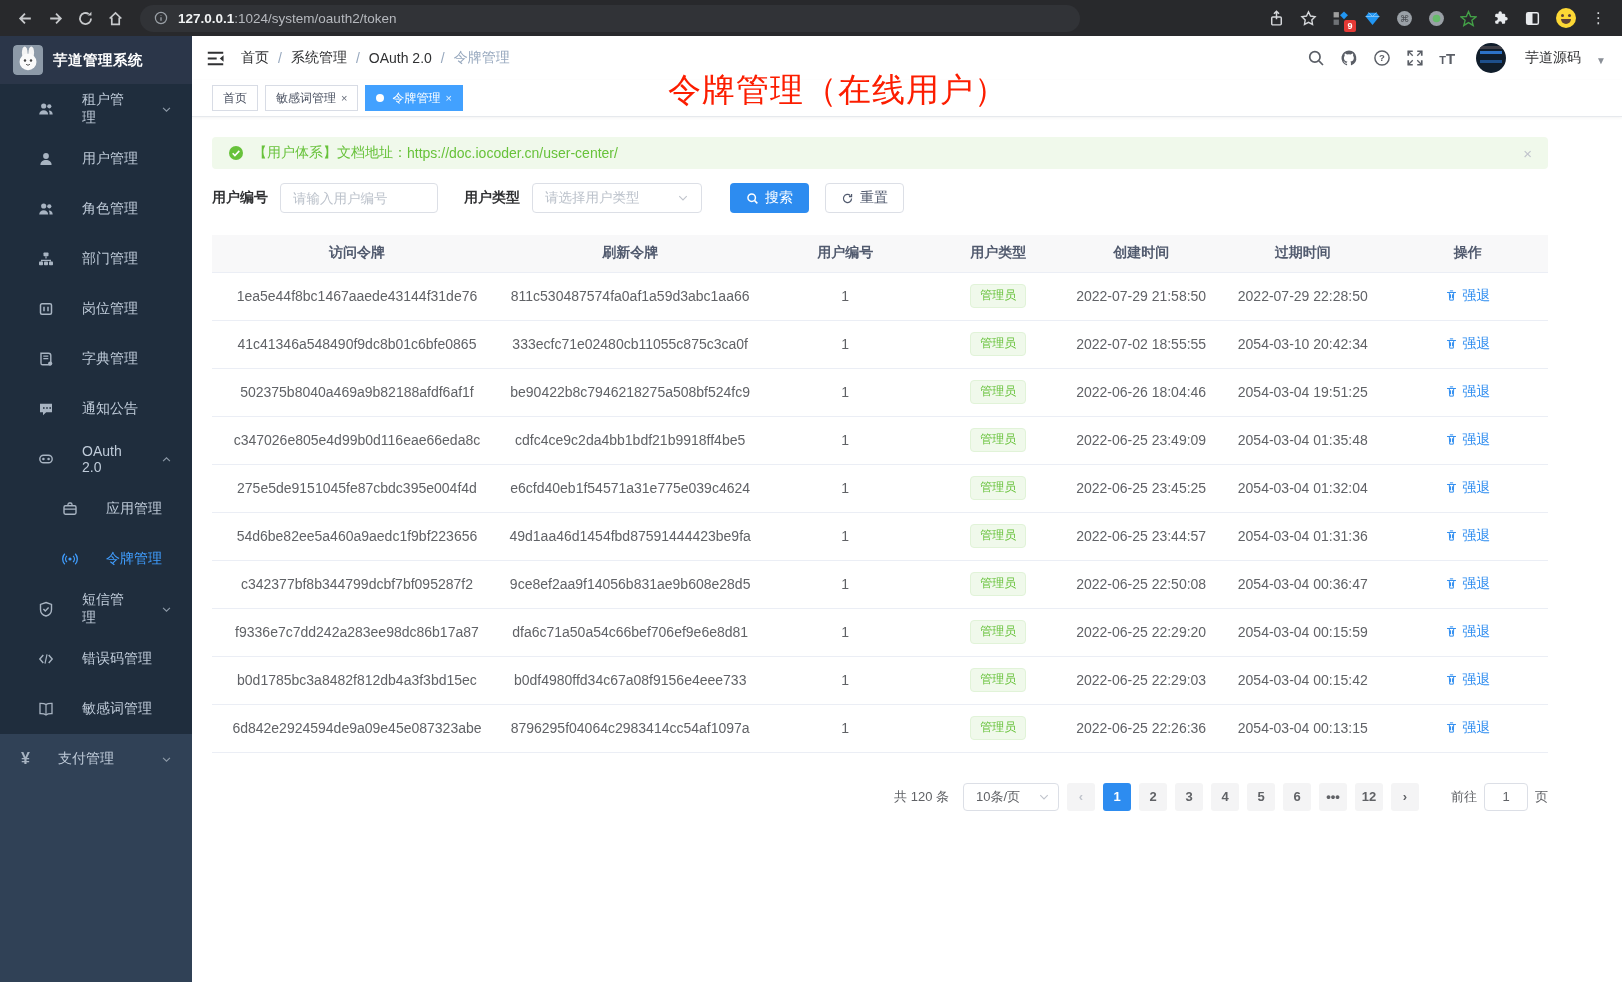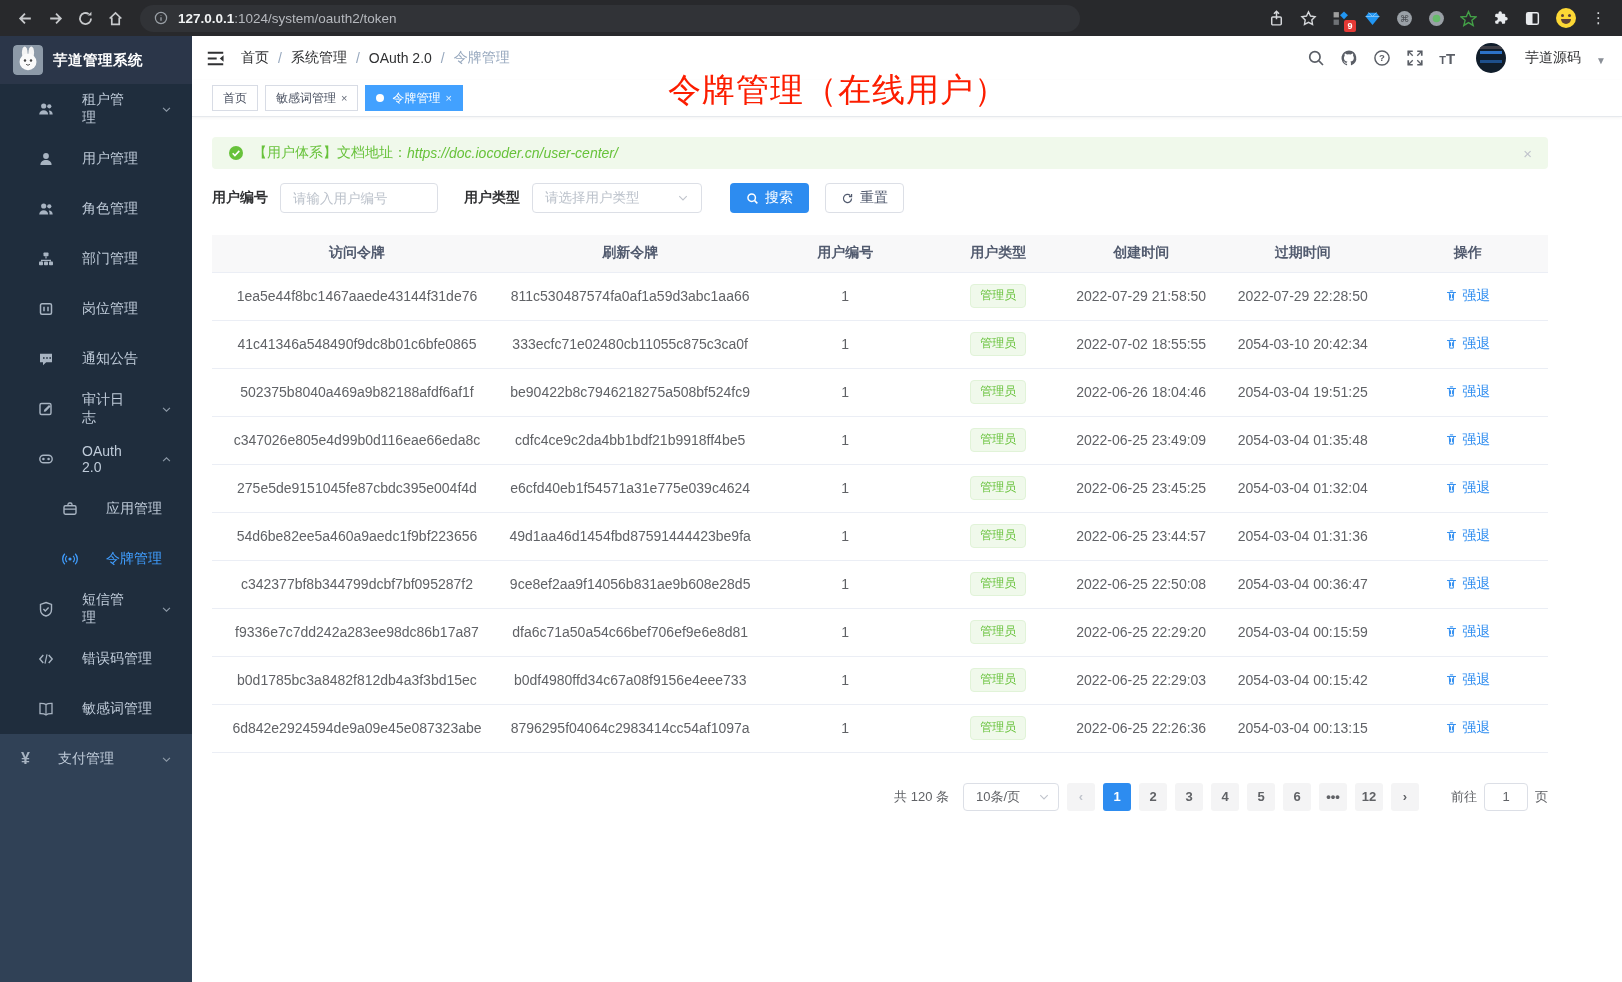--- a/index.html
+++ b/index.html
@@ -71,21 +71,21 @@
   .tag-item { height:26px; display:inline-flex; align-items:center; padding:0 10px; border:1px solid #d8dce5; background:#fff; color:#495060; font-size:12px; gap:5px; cursor:pointer; }
   .tag-item.active { background:#42a1ff; border-color:#42a1ff; color:#fff; }
   .tag-item.active::before { content:''; width:8px; height:8px; border-radius:50%; background:#fff; margin-right:3px; }
   .tag-close { font-size:11px; line-height:1; opacity:.85; }
 
   
   .content { padding:20px 74px 0 20px; }
   .alert { height:32px; background:#f0f9eb; border-radius:4px; display:flex; align-items:center; padding:0 16px; font-size:14px; color:#67c23a; }
   .alert .icon { display:flex; margin-right:9px; }
   .alert .icon svg { width:16px; height:16px; }
-  .alert-link { color:#67c23a; text-decoration:none;font-style:italic; }
+  .alert-link { color:#67c23a; text-decoration:none; }
   .alert-close { margin-left:auto; color:#c0c4cc; font-size:15px; cursor:pointer; }
 
   .filters { display:flex; align-items:center; margin-top:14px; font-size:14px; }
   .f-label { font-weight:700; color:#303133; margin-right:12px; }
   .f-input, .f-select { width:158px; height:30px; border:1px solid #dcdfe6; border-radius:4px; padding:0 12px; font-size:13.5px; color:#606266; background:#fff; font-family:inherit; }
   .f-input::placeholder { color:#bcc2cb; }
   .f-select { width:170px; display:flex; align-items:center; color:#bcc2cb; cursor:pointer; }
   .f-select .sel-arrow { margin-left:auto; color:#c0c4cc; display:flex; }
   .sel-arrow svg { width:12px; height:12px; }
   .f-group2 { margin-left:26px; display:flex; align-items:center; }
@@ -288,38 +288,34 @@
                 <svg viewBox="0 0 16 16">
                   <rect x="2.5" y="2.8" width="11" height="10.4" rx="1.5" fill="none" stroke="currentColor" stroke-width="1.5"></rect>
                   <path d="M6 5.8v4.4M10 5.8v4.4" stroke="currentColor" stroke-width="1.5"></path>
                 </svg>
               </span>
               <span class="mi-label">岗位管理</span>
             </div>
             <div class="menu-item level1">
               <span class="icon ">
                 <svg viewBox="0 0 16 16">
+                  <path d="M3 2.2h7.5a2.3 2.3 0 0 1 2.3 2.3v8.3a1 1 0 0 1-1 1H4.6A1.6 1.6 0 0 1 3 12.2z" fill="none" stroke="currentColor" stroke-width="1.4"></path>
+                  <path d="M5.3 5.2h5M5.3 7.7h5" stroke="currentColor" stroke-width="1.2"></path>
+                  <circle cx="12.2" cy="12.6" r="2.1" fill="currentColor"></circle>
+                </svg>
+              </span>
+              <span class="mi-label">字典管理</span>
+            </div>
+            <div class="menu-item level1">
+              <span class="icon ">
+                <svg viewBox="0 0 16 16">
                   <path fill-rule="evenodd" d="M2 2.8h12v8.4H8.2L5 14.2v-3H2zm3 3.4h1.6v1.6H5zm3.2 0h1.6v1.6H8.2zm3.2 0H13v1.6h-1.6z" fill="currentColor"></path>
                 </svg>
               </span>
               <span class="mi-label">通知公告</span>
-            </div>
-            <div class="menu-item level1">
-              <span class="icon ">
-                <svg viewBox="0 0 16 16">
-                  <rect x="2" y="2.5" width="11" height="11" rx="1.5" fill="none" stroke="currentColor" stroke-width="1.4"></rect>
-                  <path d="M5.8 10.8l2-.4 4.8-4.8-1.6-1.6-4.8 4.8-.4 2z" fill="currentColor"></path>
-                </svg>
-              </span>
-              <span class="mi-label">审计日志</span>
-              <span class="mi-arrow down">
-                <svg viewBox="0 0 16 16">
-                  <path d="M3 5.5l5 5 5-5" fill="none" stroke="currentColor" stroke-width="1.6"></path>
-                </svg>
-              </span>
             </div>
             <div class="menu-item level1">
               <span class="icon ">
                 <svg viewBox="0 0 16 16">
                   <rect x="1.8" y="4.2" width="12.4" height="7.6" rx="3.8" fill="none" stroke="currentColor" stroke-width="1.4"></rect>
                   <circle cx="5.4" cy="8" r="1.3" fill="currentColor"></circle>
                   <circle cx="10.6" cy="8" r="1.3" fill="currentColor"></circle>
                 </svg>
               </span>
               <span class="mi-label">OAuth 2.0</span>

